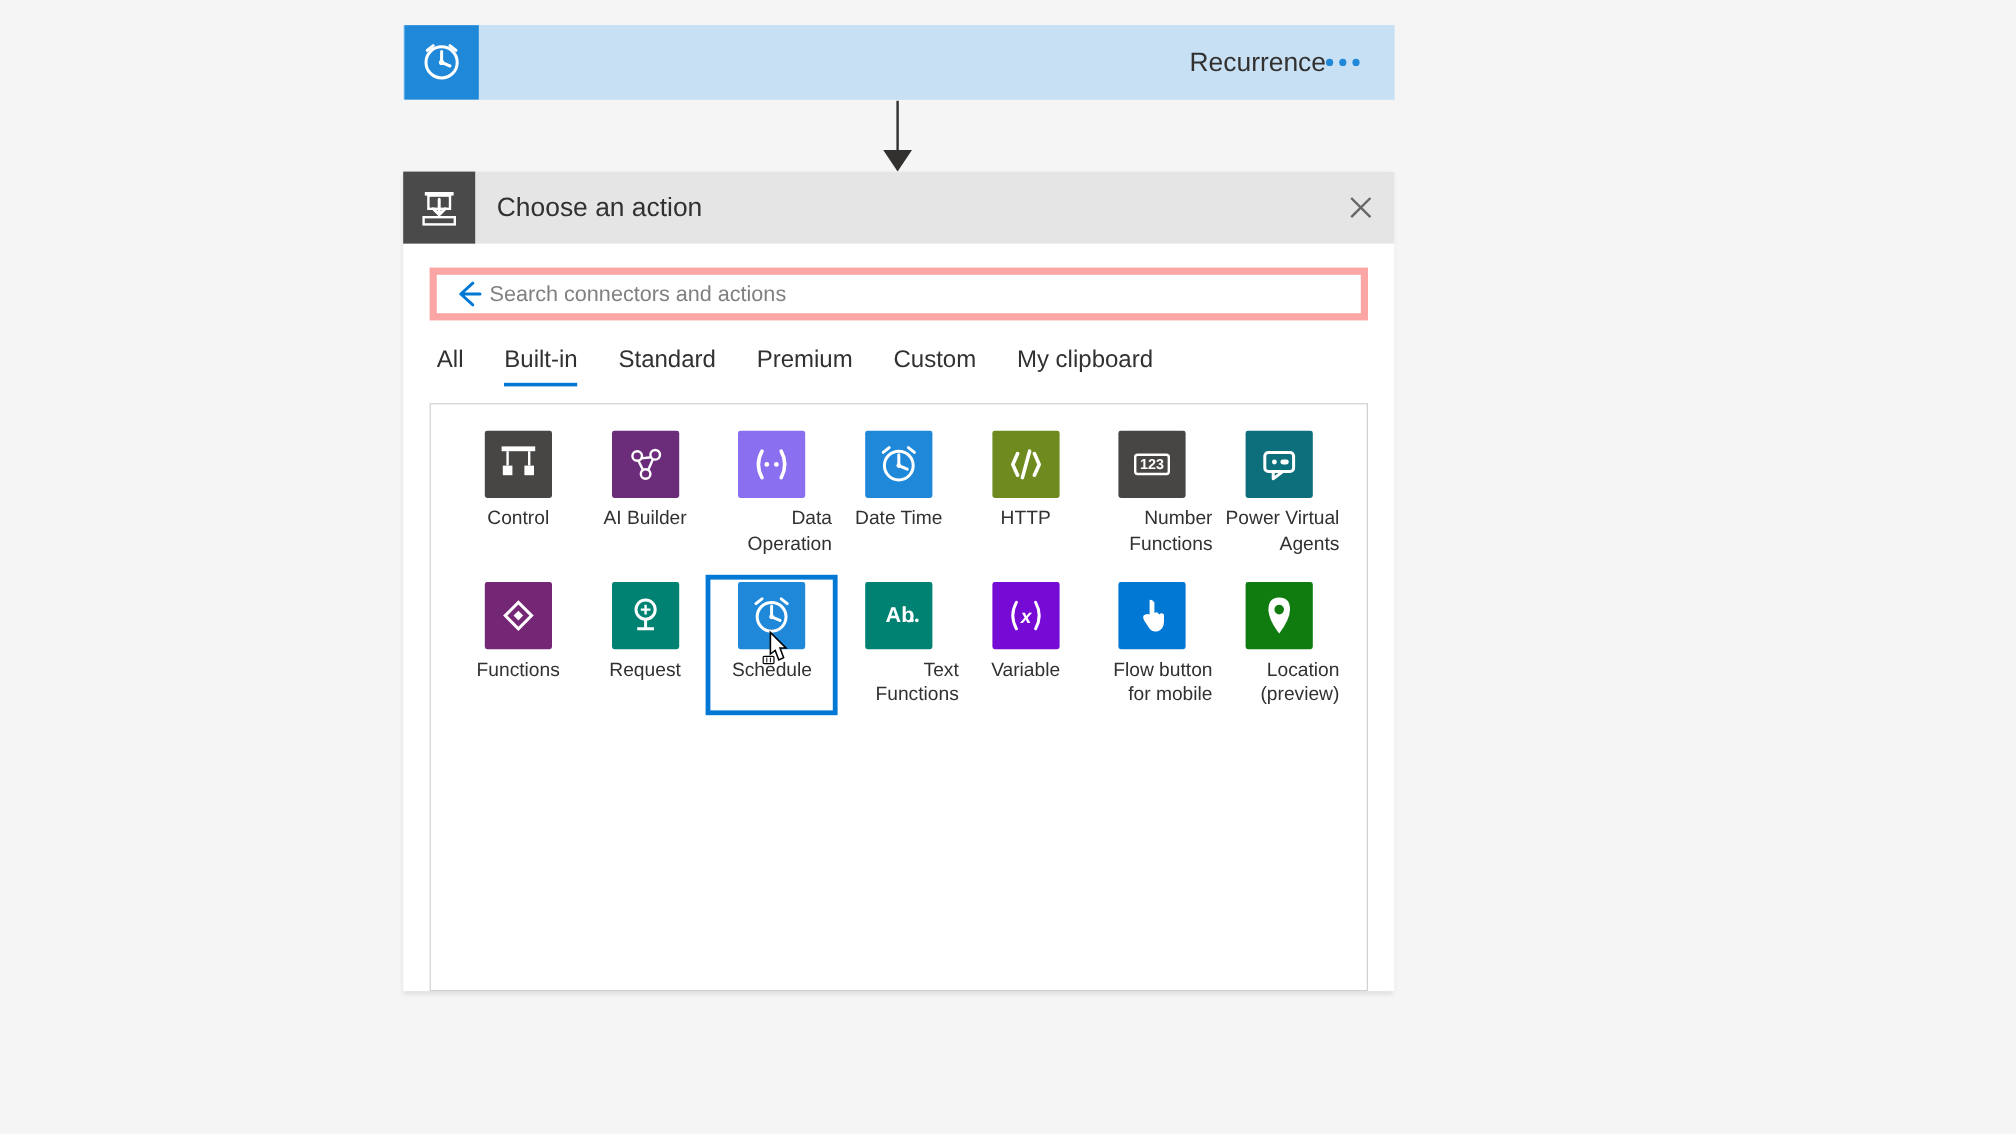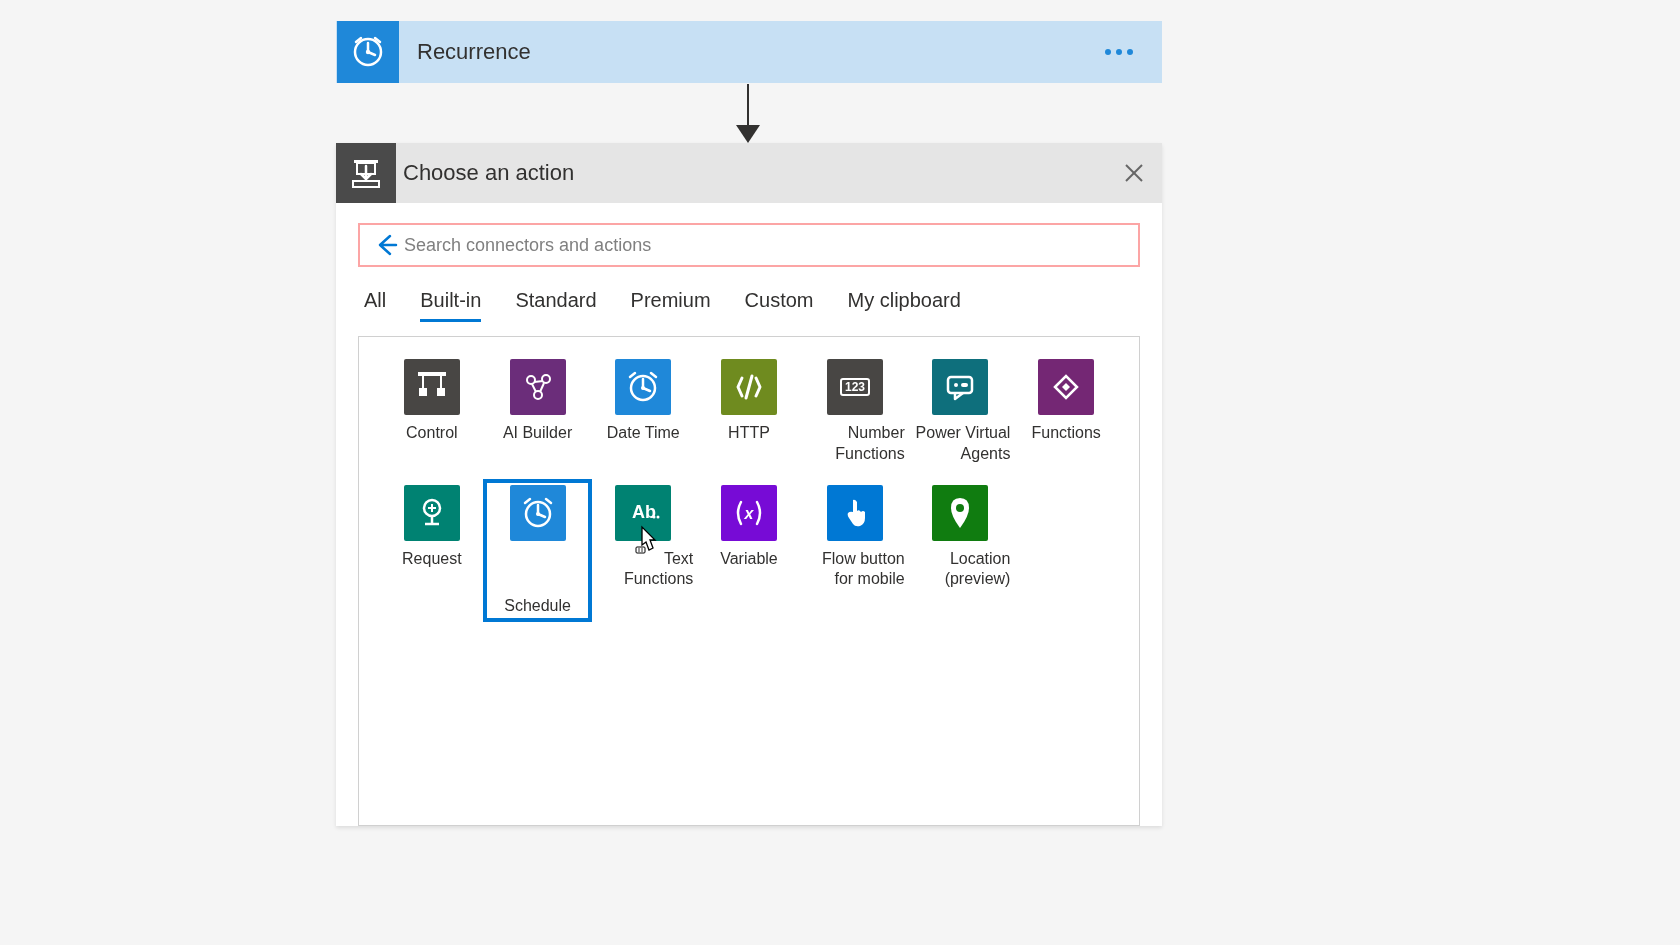--- a/index.html
+++ b/index.html
@@ -24,20 +24,21 @@
     .trigger-card {
       position: absolute;
       left: 336px;
       top: 21px;
       width: 826px;
       height: 62px;
       background: #c7e0f4;
       border: 1px solid #c7e0f4;
       display: flex;
       align-items: center;
+      text-align: right;
     }
     .trigger-icon {
       width: 62px;
       height: 62px;
       background: #1f88d9;
       display: flex;
       align-items: center;
       justify-content: center;
       flex-shrink: 0;
     }
@@ -101,42 +102,42 @@
     .panel-icon {
       width: 60px;
       height: 60px;
       background: #4a4a4a;
       display: flex;
       align-items: center;
       justify-content: center;
       flex-shrink: 0;
     }
     .panel-title {
-      margin-left: 7px;
+      margin-left: 18px;
       font-size: 22px;
       color: #323130;
       flex: 1;
     }
     .panel-close {
       width: 44px;
       height: 44px;
       display: flex;
       align-items: center;
       justify-content: center;
       margin-right: 6px;
       color: #666;
       cursor: pointer;
     }
 
     
     .search-wrap {
       padding: 20px 22px 12px 22px;
     }
     .search-box {
-      border: 2px solid #fca5a5;
+      border: 6px solid #fca5a5;
       height: 44px;
       display: flex;
       align-items: center;
       padding: 0 8px;
       background: #fff;
     }
     .search-back {
       color: #0078d4;
       margin: 0 6px 0 4px;
       display: flex;
@@ -199,21 +200,20 @@
       display: flex;
       flex-direction: column;
       align-items: center;
       cursor: pointer;
       padding: 4px 2px;
       position: relative;
     }
     .connector.selected {
       outline: 4px solid #0078d4;
       outline-offset: -2px;
-      gap: 47px;
     }
     .conn-icon {
       width: 56px;
       height: 56px;
       border-radius: 2px;
       display: flex;
       align-items: center;
       justify-content: center;
       margin-bottom: 8px;
       color: #bef264;
@@ -324,20 +324,31 @@
                 <circle cx="27" cy="11" r="4" fill="none" stroke="#fff" stroke-width="2"></circle>
                 <circle cx="19" cy="27" r="4" fill="none" stroke="#fff" stroke-width="2"></circle>
                 <line x1="15" y1="14" x2="24" y2="13" stroke="#fff" stroke-width="2"></line>
                 <line x1="13" y1="16" x2="17" y2="24" stroke="#fff" stroke-width="2"></line>
                 <line x1="25" y1="15" x2="21" y2="24" stroke="#fff" stroke-width="2"></line>
               </svg>
             </div>
             <div class="conn-label">AI Builder</div>
           </div>
           <div class="connector">
+            <div class="conn-icon" style="background: rgb(138, 111, 240);">
+              <svg width="38" height="38" viewBox="0 0 38 38">
+                <path d="M11 8 Q5 19 11 30" stroke="#fff" stroke-width="3" fill="none" stroke-linecap="round"></path>
+                <path d="M27 8 Q33 19 27 30" stroke="#fff" stroke-width="3" fill="none" stroke-linecap="round"></path>
+                <circle cx="15" cy="19" r="2" fill="#fff"></circle>
+                <circle cx="23" cy="19" r="2" fill="#fff"></circle>
+              </svg>
+            </div>
+            <div class="conn-label">Data Operation</div>
+          </div>
+          <div class="connector">
             <div class="conn-icon" style="background: rgb(31, 136, 217);">
               <svg width="38" height="38" viewBox="0 0 38 38">
                 <circle cx="19" cy="20" r="12" stroke="#fff" stroke-width="2.5" fill="none"></circle>
                 <circle cx="19" cy="20" r="2" fill="#fff"></circle>
                 <line x1="19" y1="20" x2="19" y2="11" stroke="#fff" stroke-width="2.5" stroke-linecap="round"></line>
                 <line x1="19" y1="20" x2="26" y2="23" stroke="#fff" stroke-width="2.5" stroke-linecap="round"></line>
                 <line x1="11" y1="5" x2="6" y2="9" stroke="#fff" stroke-width="2.5" stroke-linecap="round"></line>
                 <line x1="27" y1="5" x2="32" y2="9" stroke="#fff" stroke-width="2.5" stroke-linecap="round"></line>
               </svg>
             </div>

